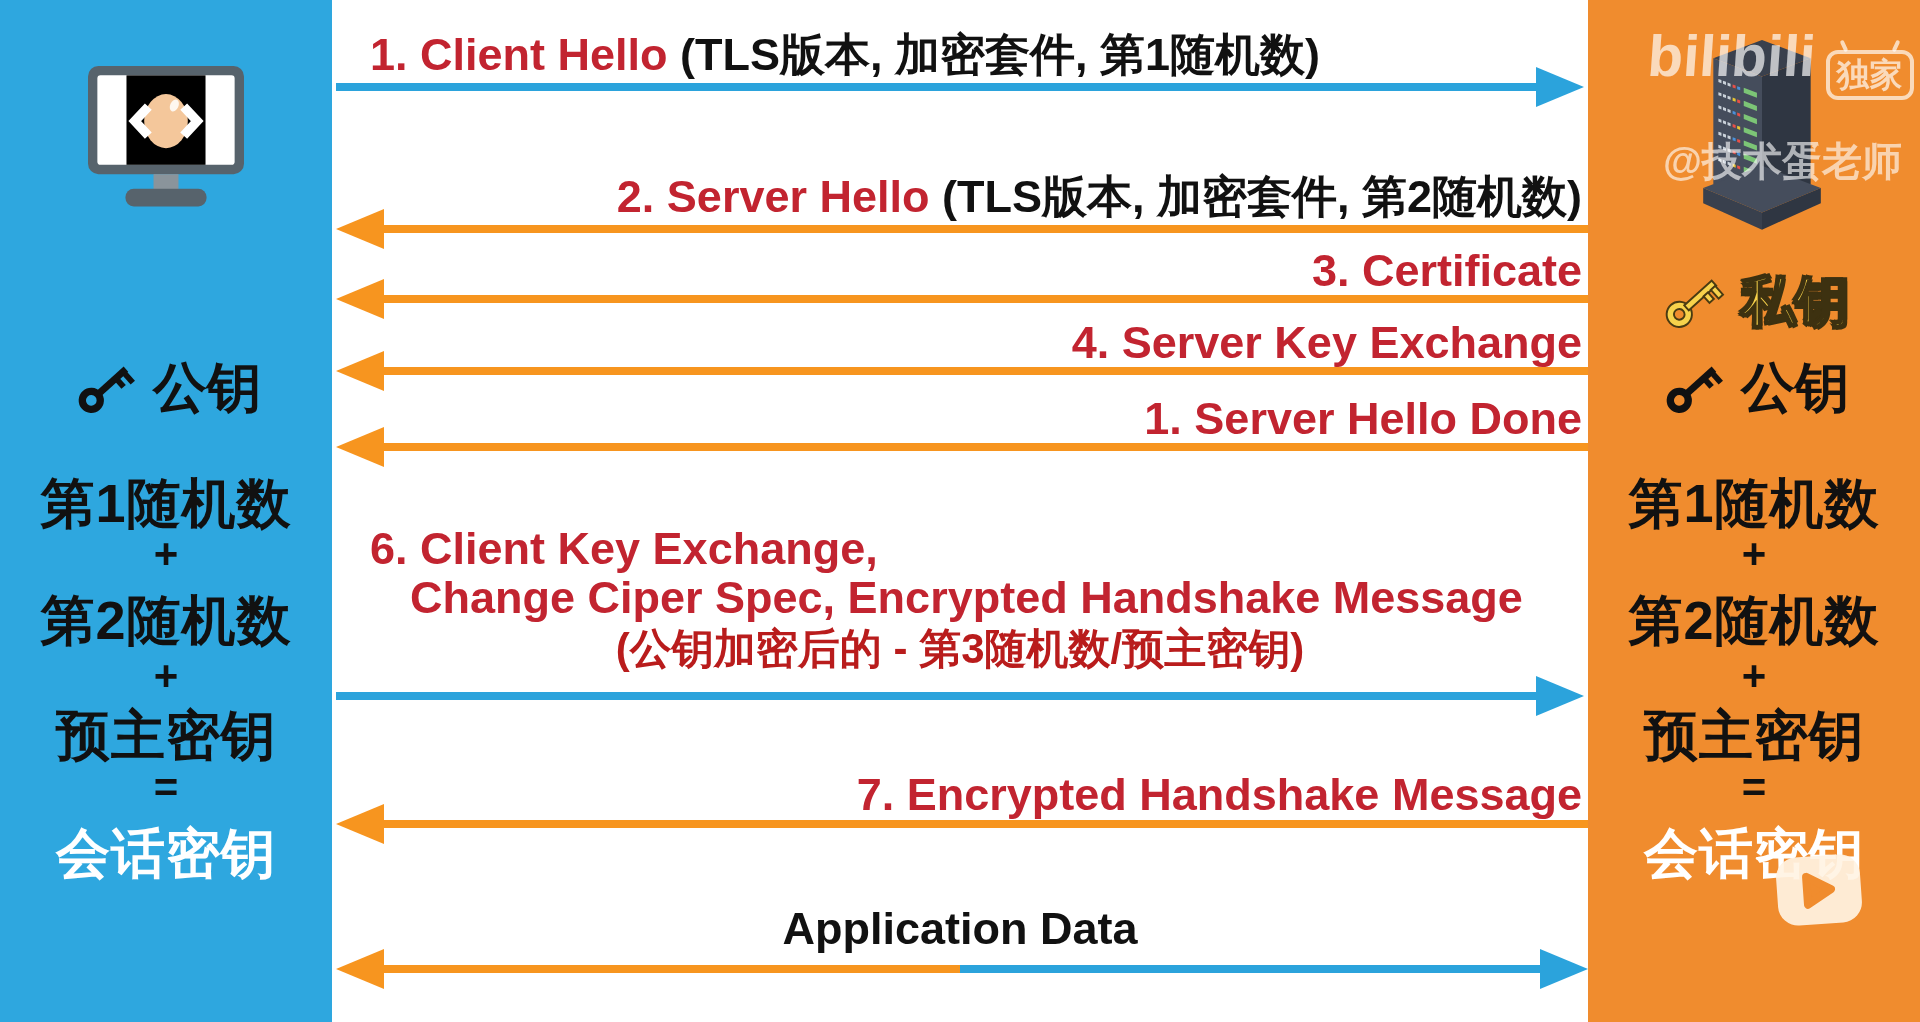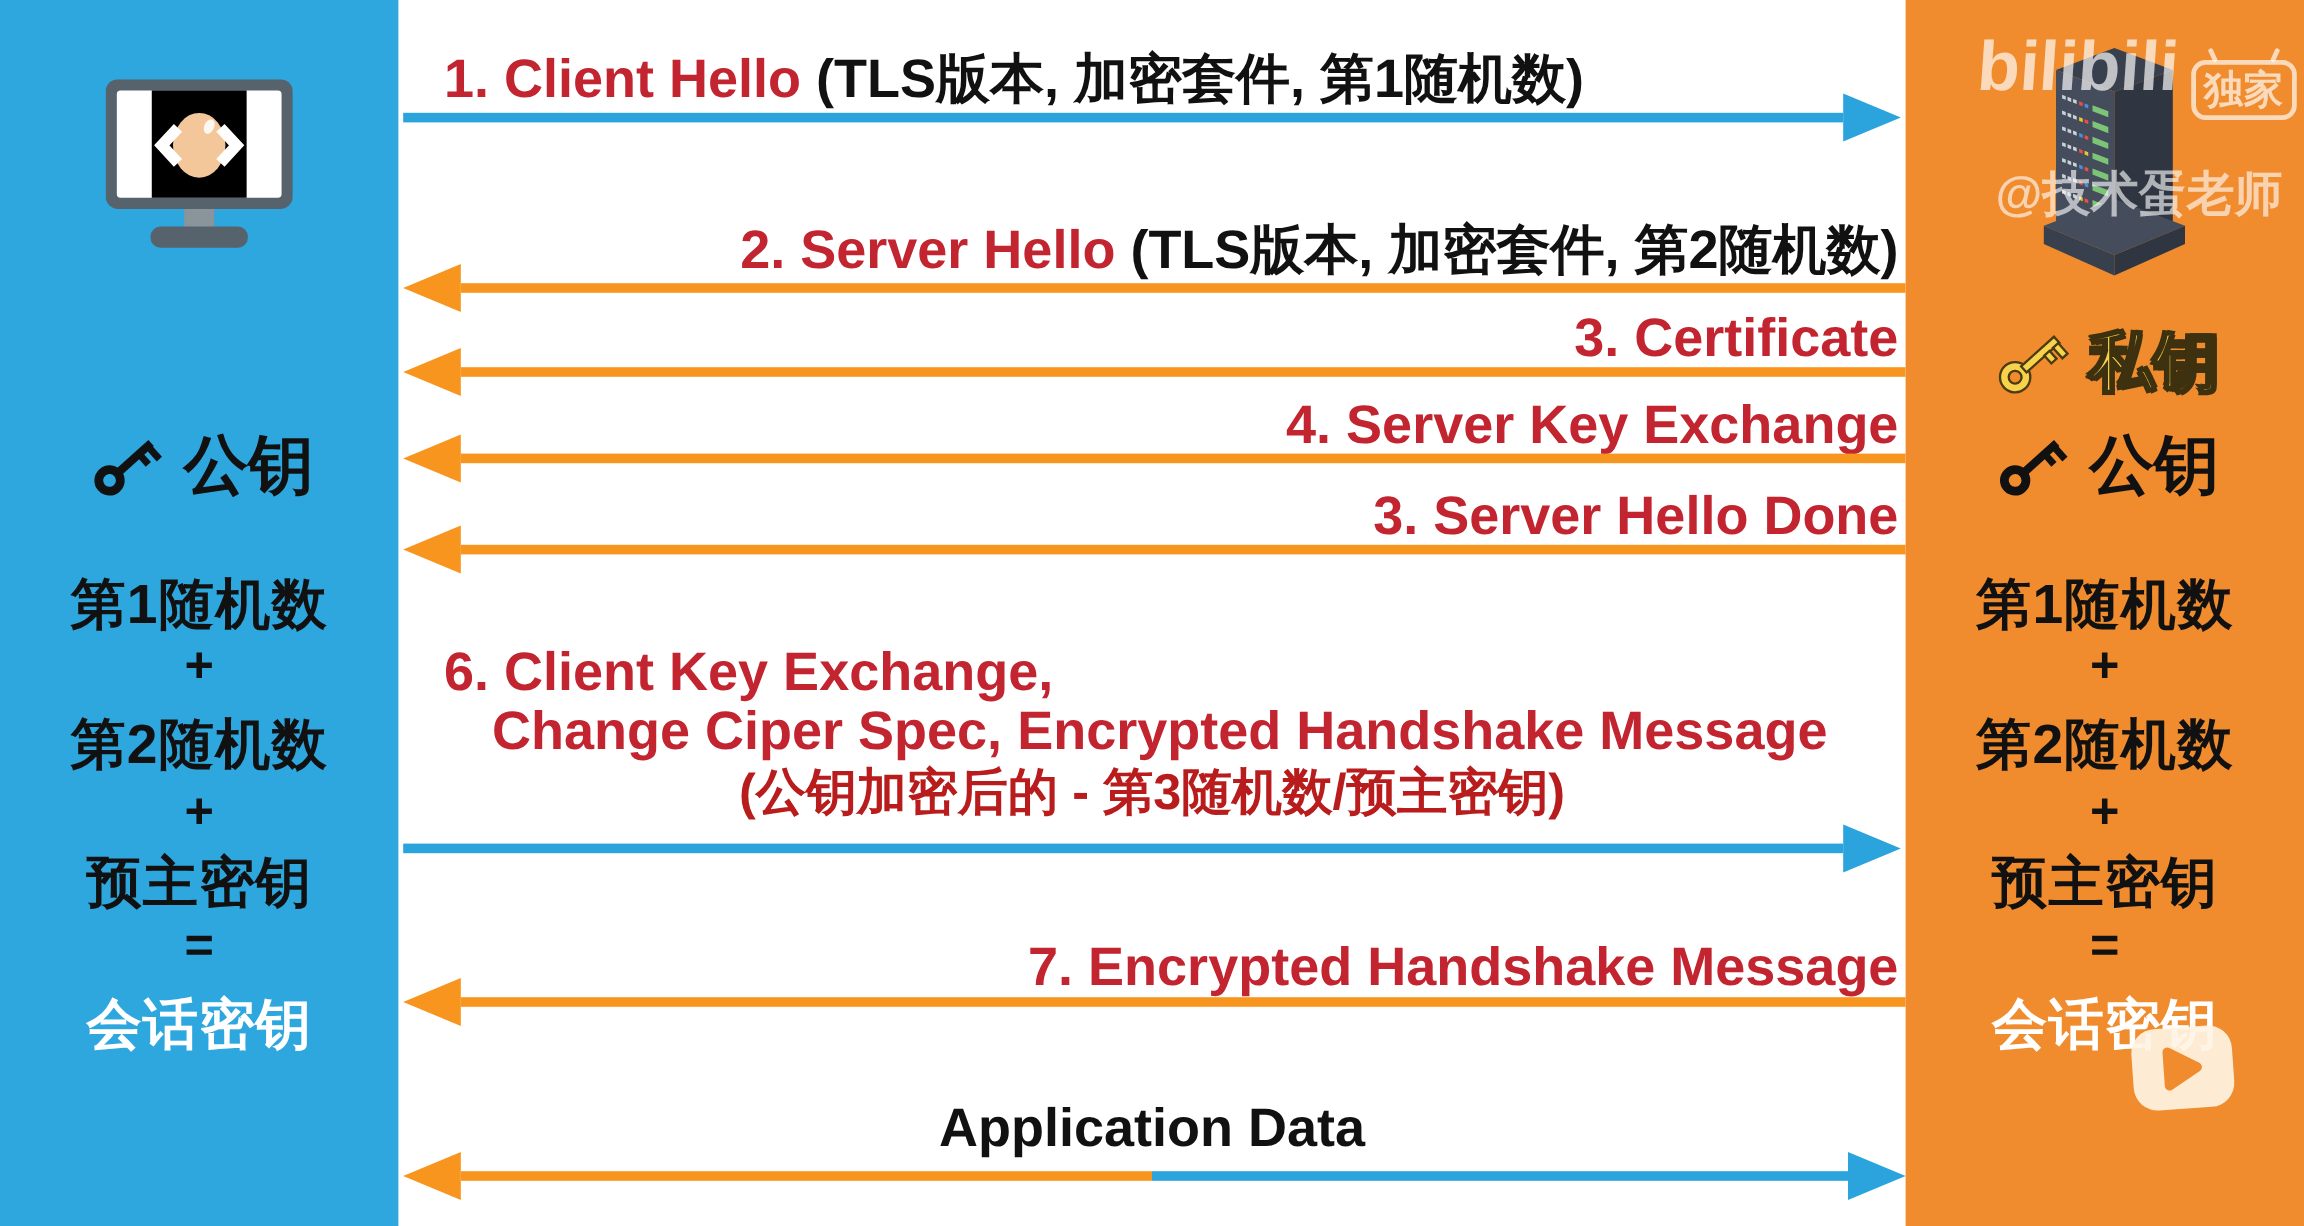--- a/index.html
+++ b/index.html
@@ -6,21 +6,21 @@
   *{box-sizing:border-box;}
   .canvas{
     position:relative;width:1920px;height:1022px;overflow:hidden;background:#fff;
     font-family:"Liberation Sans","DejaVu Sans",sans-serif;font-weight:700;
   }
   
   .panel{position:absolute;top:0;height:1022px;width:332px;}
   .panel.client{left:0;background:var(--client-bg,#2EA7DF);}
   .panel.server{left:1588px;background:var(--server-bg,#F08C2E);}
   .prow{position:absolute;left:0;width:100%;text-align:center;color:#111;white-space:nowrap;}
-  .prow.formula{font-size:46px;line-height:50px;letter-spacing:1px;}
+  .prow.formula{font-size:54px;line-height:50px;letter-spacing:1px;}
   .prow.op{font-size:42px;line-height:44px;}
   .prow.white{color:#fff;}
   .keyrow{position:absolute;left:0;width:100%;display:flex;align-items:center;justify-content:center;gap:14px;height:72px;}
   .keyrow .klabel{font-size:54px;color:#111;}
   .keyrow .klabel.yellow{
     color:var(--private-key-yellow,#F7D24B);
     -webkit-text-stroke:2px #3d3110;
     text-shadow:2px 2px 0 #3d3110,-2px 2px 0 #3d3110,2px -2px 0 #3d3110,-2px -2px 0 #3d3110;
   }
   .keyicon{width:68px;height:68px;flex:0 0 auto;}
@@ -39,21 +39,21 @@
   .wm-handle{position:absolute;right:18px;top:110px;font-size:40px;color:rgba(255,255,255,.62);white-space:nowrap;margin-top:24px;}
   .play-btn{
     position:absolute;left:189px;top:856px;width:84px;height:68px;border-radius:20px;
     background:rgba(255,243,227,.92);display:flex;align-items:center;justify-content:center;
     transform:rotate(-4deg);
   }
   
   .monitor{position:absolute;left:88px;top:66px;width:156px;height:156px;}
   .server-ico{position:absolute;left:103px;top:36px;width:142px;height:218px;}
   
-  .stage{position:absolute;left:332px;top:15px;width:1256px;height:740px;}
+  .stage{position:absolute;left:332px;top:4px;width:1256px;height:740px;}
   .msg{position:absolute;font-size:45px;line-height:50px;color:var(--title-red,#C22430);white-space:nowrap;}
   .msg .detail{color:#111;}
   .msg.ra{right:6px;text-align:right;}
   .msg.center{left:0;width:100%;text-align:center;}
   .t1{left:38px;top:26px;}
   .t2{top:168px;margin-left:28px;}
   .t3{top:242px;}
   .t4{top:314px;}
   .t5{top:390px;}
   .t6{left:38px;top:520px;line-height:49px;}
@@ -253,21 +253,21 @@
     <div class="msg ra t3">3. Certificate</div>
     <div class="arr orange to-left a3 full-l">
         <i class="shaft"></i>
       </div>
 
     <div class="msg ra t4">4. Server Key Exchange</div>
     <div class="arr orange to-left a4 full-l">
         <i class="shaft"></i>
       </div>
 
-    <div class="msg ra t5">3. Server Hello Done</div>
+    <div class="msg ra t5">1. Server Hello Done</div>
     <div class="arr orange to-left a5 full-l">
         <i class="shaft"></i>
       </div>
 
     <div class="msg t6">
       <span>6. Client Key Exchange,</span>
       <span class="l2">Change Ciper Spec,  Encrypted Handshake Message</span>
     </div>
     <div class="msg center t6n">(公钥加密后的 - 第3随机数/预主密钥)</div>
     <div class="arr blue to-right a6 full-r">

